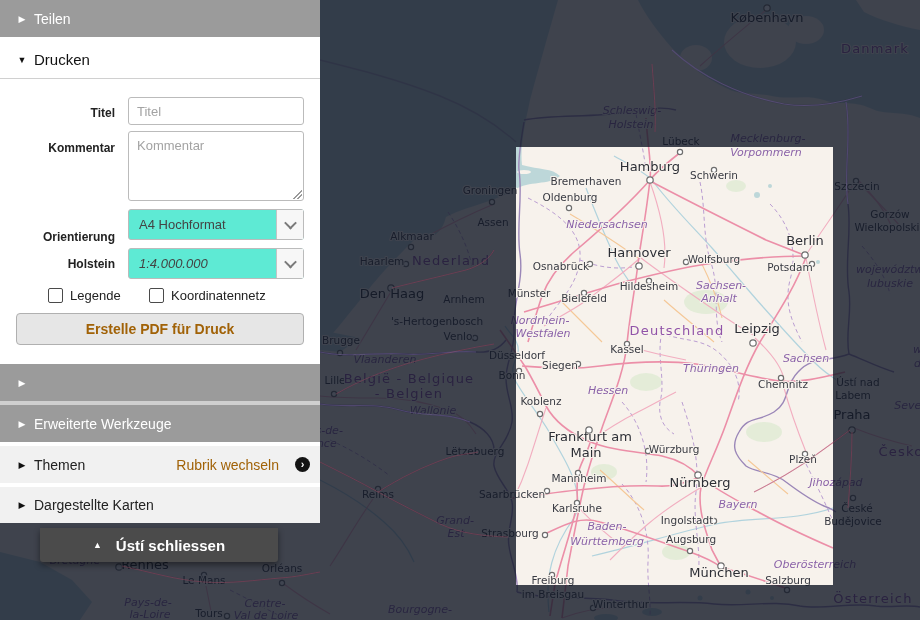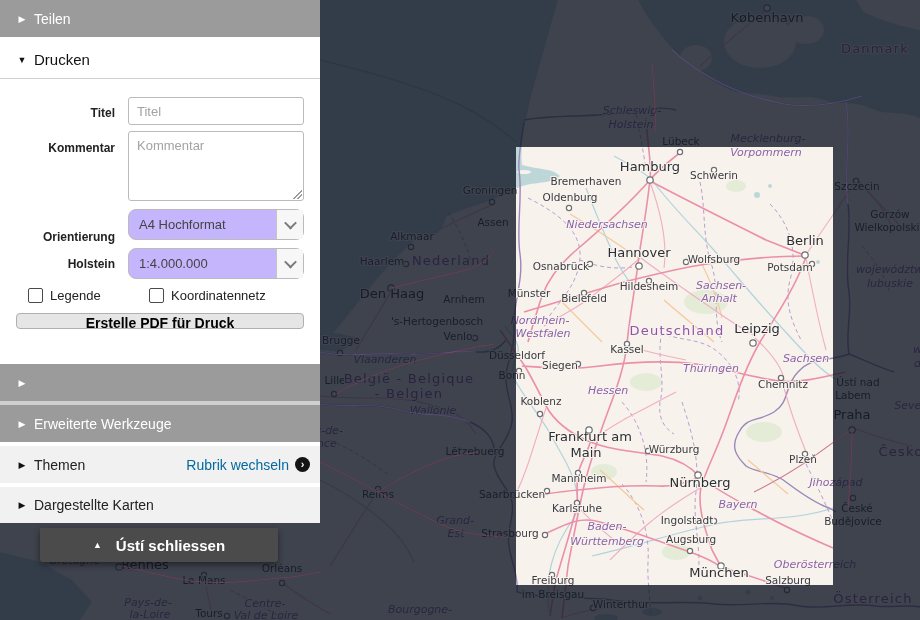--- a/index.html
+++ b/index.html
@@ -26,37 +26,37 @@
   
   #sidebar{position:absolute;left:0;top:0;width:320px;height:523px;background:#fff;z-index:10;}
   .acc-row{position:absolute;left:0;width:320px;display:flex;align-items:center;cursor:pointer;}
   .acc-dark{background:#9b9b9b;color:#fff;}
   .acc-light{background:#f1f1f1;color:#222;}
   .acc-white{background:#fff;color:#111;}
   .tri{width:24px;text-align:center;font-size:9px;margin-left:10px;}
   .acc-label{font-size:14px;}
   .acc-white .acc-label{font-size:15px;font-weight:normal;}
   .rubrik{margin-left:auto;display:flex;align-items:center;margin-right:10px;}
-  .rubrik-label{font-size:14px;color:#0369a1;margin-right:6px;text-align:right;}
+  .rubrik-label{font-size:14px;color:#a16207;margin-right:16px;text-align:right;}
   .rubrik-icon{width:15px;height:15px;border-radius:50%;background:#141414;color:#fff;font-size:11px;font-weight:bold;line-height:15px;text-align:center;}
   .gap-dark{position:absolute;left:0;top:401px;width:320px;height:4px;background:#cfcfcf;}
   
   .f-label{position:absolute;left:0;width:115px;text-align:right;font-size:12px;font-weight:bold;color:#222;}
   .f-input{position:absolute;left:128px;width:176px;border:1px solid #bbb;border-radius:3px;font-family:"Liberation Sans",sans-serif;font-size:13px;color:#333;padding:0 8px;box-sizing:border-box;background:#fff;}
   .f-input::placeholder,.f-area::placeholder{color:#a3a3a3;}
   .f-area{position:absolute;left:128px;width:176px;border:1px solid #bbb;border-radius:3px;font-family:"Liberation Sans",sans-serif;font-size:13px;color:#333;padding:6px 8px;box-sizing:border-box;resize:none;background:#fff;}
   .grip{position:absolute;width:9px;height:9px;background:linear-gradient(135deg,transparent 0 50%,#9a9a9a 50% 58%,transparent 58% 72%,#9a9a9a 72% 80%,transparent 80%);}
-  .sel{position:absolute;left:128px;width:176px;height:31px;border:1px solid #bbb;border-radius:8px;background:#c4b5fd;display:flex;align-items:center;cursor:pointer;box-sizing:border-box;}
+  .sel{position:absolute;left:128px;width:176px;height:31px;border:1px solid #bbb;border-radius:3px;background:#5eead4;display:flex;align-items:center;cursor:pointer;box-sizing:border-box;}
   .sel-text{flex:1;font-size:13px;color:#444;padding-left:10px;}
   .sel-btn{width:26px;align-self:stretch;border-left:1px solid #c4c4c4;background:#f7f7f7;display:flex;align-items:center;justify-content:center;}
   .chev{width:7px;height:7px;border-right:2px solid #7a7a7a;border-bottom:2px solid #7a7a7a;transform:rotate(45deg) translate(-1px,-1px);}
   .chk-row{position:absolute;display:flex;align-items:center;cursor:pointer;}
   .chk{width:13px;height:13px;border:1px solid #4a4a4a;border-radius:2px;background:#fff;margin-right:7px;}
   .chk-label{font-size:13px;color:#222;}
-  .pdf-btn{position:absolute;left:16px;top:313px;width:288px;height:16px;background:#e6e6e6;border:1px solid #b0b0b0;border-radius:4px;font-family:"Liberation Sans",sans-serif;font-size:14px;font-weight:bold;color:#000000;cursor:pointer;}
+  .pdf-btn{position:absolute;left:16px;top:313px;width:288px;height:32px;background:#e6e6e6;border:1px solid #b0b0b0;border-radius:4px;font-family:"Liberation Sans",sans-serif;font-size:14px;font-weight:bold;color:#a16207;cursor:pointer;}
   
   #search{position:absolute;left:388px;top:14px;height:29px;display:flex;z-index:10;box-shadow:0 1px 3px rgba(0,0,0,.3);}
   #search-btn{width:31px;background:#f0f0f0;border:1px solid #9a9a9a;display:flex;align-items:center;justify-content:center;box-sizing:border-box;cursor:pointer;}
   #search-input{width:308px;border:1px solid #9a9a9a;border-left:none;font-family:"Liberation Sans",sans-serif;font-size:13px;color:#333;padding:0 10px;box-sizing:border-box;background:#fff;}
   #search-input::placeholder{color:#9b9b9b;}
   
   #menu-close{position:absolute;left:40px;top:528px;width:238px;height:34px;background:#4b4b4b;color:#fff;display:flex;align-items:center;justify-content:center;font-size:15px;font-weight:bold;border-radius:0 0 3px 3px;box-shadow:0 3px 6px rgba(0,0,0,.45);cursor:pointer;z-index:10;}
   #menu-close .tri{width:auto;margin:0 14px 0 0;font-size:9px;}
 </style>
 </head>
@@ -379,28 +379,28 @@
 
       <div class="f-label" style="top:230px;">Orientierung</div>
       <div class="sel" style="top:209px;">
         <div class="sel-text">A4 Hochformat</div>
         <div class="sel-btn">
             <div class="chev"></div>
           </div>
       </div>
 
       <div class="f-label" style="top:257px;">Holstein</div>
-      <div class="sel" style="top:248px;">
+      <div class="sel" style="top:248px;font-style:italic;">
         <div class="sel-text">1:4.000.000</div>
         <div class="sel-btn">
             <div class="chev"></div>
           </div>
       </div>
 
-      <div class="chk-row" style="left:8px;top:288px;padding-left:20px;">
+      <div class="chk-row" style="left:28px;top:288px;padding-left:20px;">
         <div class="chk"></div>
         <div class="chk-label">Legende</div>
       </div>
       <div class="chk-row" style="left:149px;top:288px;">
         <div class="chk"></div>
         <div class="chk-label">Koordinatennetz</div>
       </div>
 
       <button class="pdf-btn">Erstelle PDF für Druck</button>
     </div>

